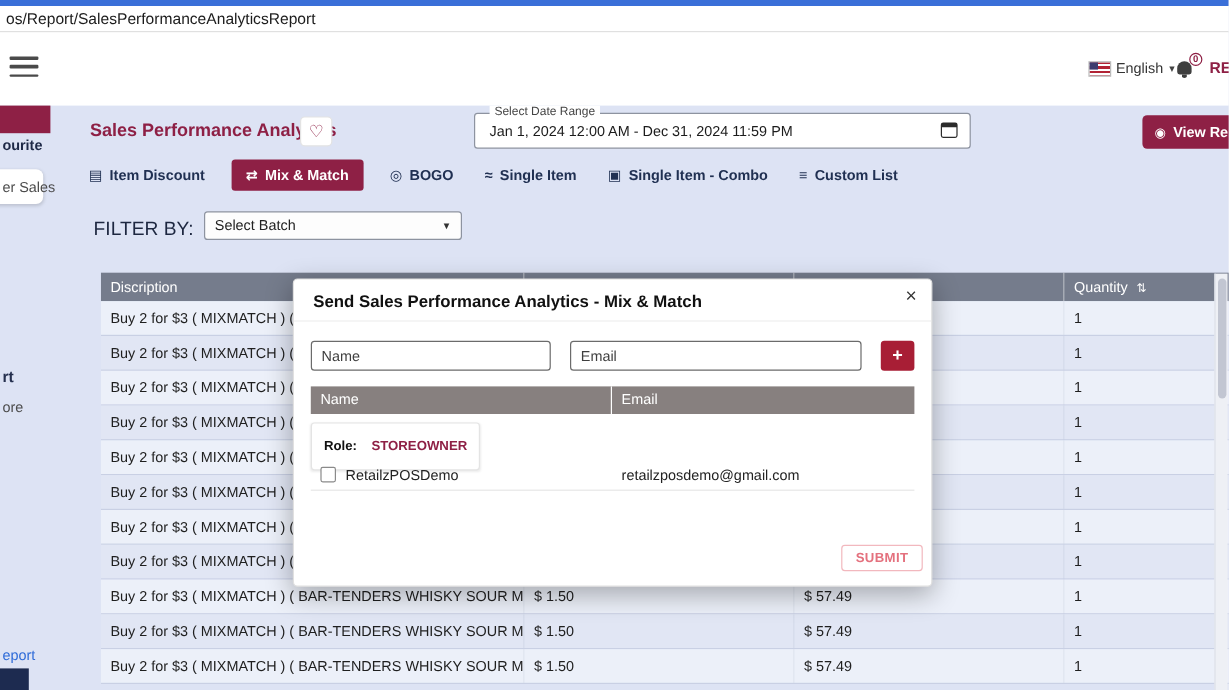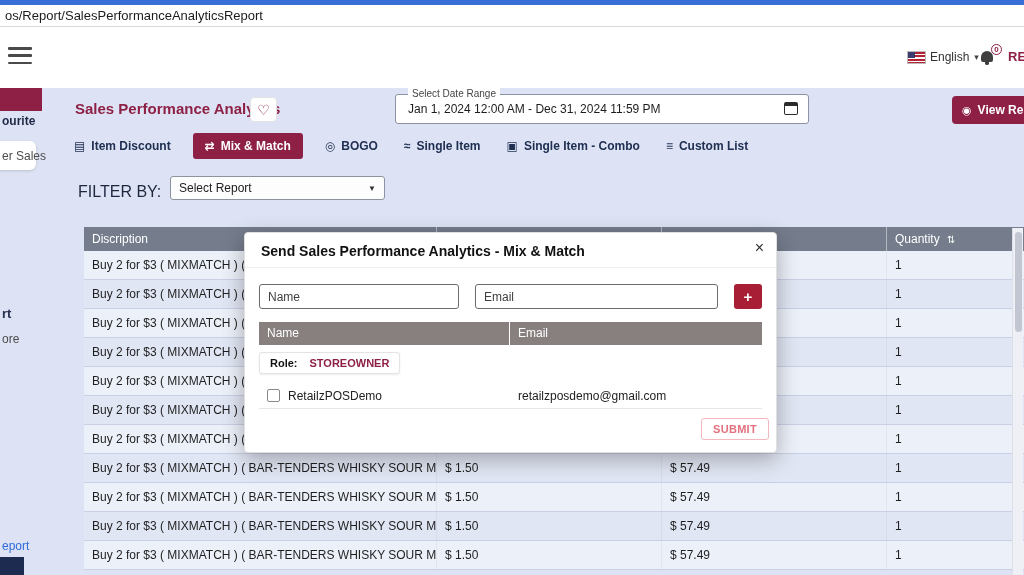--- a/index.html
+++ b/index.html
@@ -64,34 +64,34 @@
   .sort-ic { font-size:10px; margin-left:4px; }
   .trow { display:flex; height:29px; border-bottom:1px solid #c9d0e4; }
   .trow:nth-child(even) { background:#e1e6f4; }
   .trow:nth-child(odd) { background:#ecf0f9; }
   .td { padding:0 8px; line-height:28px; font-size:12px; color:#1f1f1f; border-left:1px solid rgba(90,105,140,.08); overflow:hidden; white-space:nowrap; }
   .td:first-child { border-left:none; }
 
   .tscroll { left:1012px; top:228px; width:11px; height:347px; background:#eef0f5; border-left:1px solid #dcdfe8; cursor:pointer; }
   .tthumb { position:absolute; left:2px; top:4px; width:7px; height:100px; background:#c2c6d2; border-radius:4px; cursor:grab; }
 
-  .modal { left:244px; top:232px; width:533px; height:221px; background:#fff; border:1px solid #e0e0e0; border-radius:4px; box-shadow:0 6px 22px rgba(0,0,0,.3); }
+  .modal { left:244px; top:232px; width:533px; height:257px; background:#fff; border:1px solid #e0e0e0; border-radius:4px; box-shadow:0 6px 22px rgba(0,0,0,.3); }
   .modal-title { position:absolute; left:16px; top:10px; font-size:14px; font-weight:bold; color:#111; }
   .modal-close { position:absolute; right:12px; top:6px; font-size:16px; color:#333; cursor:pointer; }
   .modal-head-line { position:absolute; left:0; top:34px; width:531px; border-top:1px solid #efefef; }
   .m-input { position:absolute; top:51px; height:25px; border:1px solid #6b6b6b; border-radius:3px; font-size:12px; padding:0 8px; color:#222; font-family:inherit; background:#fff; }
   .m-input::placeholder { color:#3f3f3f; opacity:1; }
   .m-input-name { left:14px; width:200px; }
   .m-input-email { left:230px; width:243px; }
   .m-add { position:absolute; left:489px; top:51px; width:28px; height:25px; background:#a81e35; border:none; border-radius:3px; color:#fff; font-size:15px; font-weight:bold; cursor:pointer; line-height:25px; text-align:center; }
   .m-thead { position:absolute; left:14px; top:89px; width:503px; height:23px; display:flex; background:#87807f; color:#fff; font-size:12px; }
   .m-th { padding:0 8px; line-height:23px; }
   .m-th-name { width:251px; border-right:1px solid #fff; }
   .m-th-email { flex:1; }
-  .m-role { position:absolute; left:14px; top:119px; display:inline-flex; gap:4px; padding:4px 10px; border:1px solid #e4e4e4; border-radius:3px; box-shadow:0 1px 2px rgba(0,0,0,.08); font-size:11px; font-weight:bold; color:#111; background:#fff;justify-content:flex-end; }
+  .m-role { position:absolute; left:14px; top:119px; display:inline-flex; gap:4px; padding:13px 10px; border:1px solid #e4e4e4; border-radius:3px; box-shadow:0 1px 2px rgba(0,0,0,.08); font-size:11px; font-weight:bold; color:#111; background:#fff;justify-content:flex-end; }
   .m-role-val { color:#8e2045;margin-left:8px; }
   .m-recipient { position:absolute; left:14px; top:150px; width:503px; height:26px; display:flex; align-items:center; border-bottom:1px solid #e6e6e6; }
   .m-check { appearance:none; width:13px; height:13px; margin:0 8px; border:1.5px solid #8a8a8a; border-radius:2px; background:#fff; cursor:pointer; }
   .m-rec-name { font-size:12px; color:#222; width:222px; }
   .m-rec-email { font-size:12px; color:#222; padding-left:8px; }
   .m-submit { position:absolute; right:7px; bottom:12px; padding:4px 11px; background:#fff; border:1px solid #f2b8be; border-radius:3px; color:#e4717e; font-size:11px; font-weight:bold; letter-spacing:.3px; cursor:pointer; font-family:inherit; }
 </style>
 </head>
 <body>
 
@@ -172,21 +172,21 @@
       <span>Single Item - Combo</span>
     </div>
     <div class="tab">
       <span class="ticon">≡</span>
       <span>Custom List</span>
     </div>
   </div>
 
   <div class="abs filter-label">FILTER BY:</div>
   <div class="abs batch-select">
-    <span>Select Report</span>
+    <span>Select Batch</span>
     <span class="select-arrow">▼</span>
   </div>
 
   <div class="abs rtable">
     <div class="thead">
       <div class="th c1">Discription</div>
       <div class="th c2"></div>
       <div class="th c3"></div>
       <div class="th c4">
         <span>Quantity</span>

